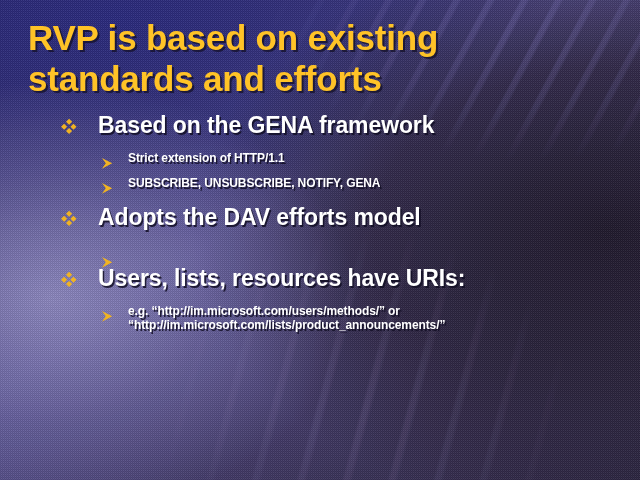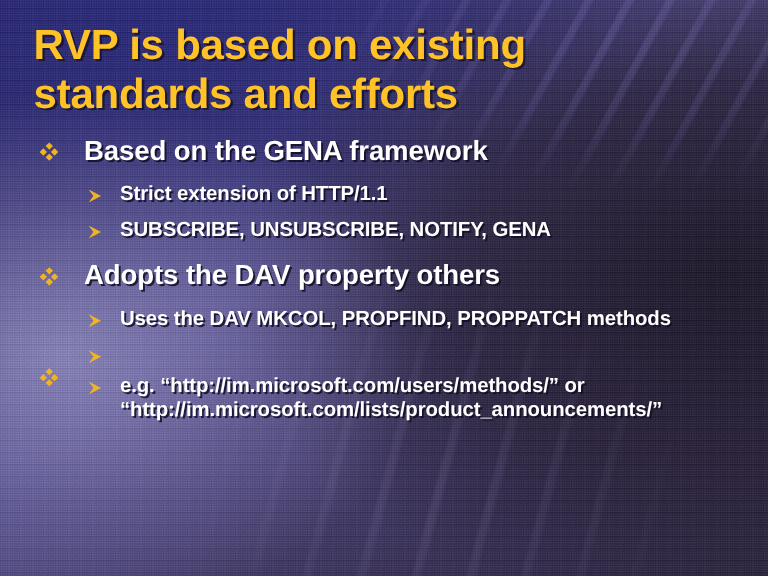--- a/index.html
+++ b/index.html
@@ -92,32 +92,33 @@
     left: 0;
     top: 112px;
     width: 640px;
   }
 
   .bullet-row {
     position: relative;
     display: block;
     color: #ffffff;
     text-shadow: 1.6px 1.6px 0 rgba(18,14,36,0.85);
+    margin-left: 28px;
   }
   .lvl1 {
     padding-left: 70px;
     font-size: 23px;
     font-weight: bold;
     line-height: 1.2;
     margin-bottom: 5px;
     letter-spacing: -0.1px;
   }
   .lvl2 {
     padding-left: 100px;
-    font-size: 17px;
+    font-size: 12px;
     font-weight: bold;
     line-height: 1.16;
     margin-bottom: 4px;
     letter-spacing: -0.1px;
   }
 
   .marker {
     position: absolute;
     display: block;
     line-height: 1;
@@ -198,33 +199,25 @@
         <span class="marker marker-diamond">
           <svg viewBox="0 0 16 16" width="15" height="15" aria-hidden="true">
             <g fill="#f0b323">
               <rect x="6.3" y="0.6" width="4.6" height="4.6" transform="rotate(45 8.6 2.9)"></rect>
               <rect x="1.0" y="5.9" width="4.6" height="4.6" transform="rotate(45 3.3 8.2)"></rect>
               <rect x="11.0" y="5.9" width="4.6" height="4.6" transform="rotate(45 13.3 8.2)"></rect>
               <rect x="6.3" y="10.5" width="4.6" height="4.6" transform="rotate(45 8.6 12.8)"></rect>
             </g>
           </svg>
         </span>
-        <span>Adopts the DAV property others</span>
-      </div>
-
-      <div class="spacer-sm"></div>
-
-      <div class="bullet-row lvl2">
-        <span class="marker marker-arrow">
-          <svg viewBox="0 0 16 16" width="15" height="15" aria-hidden="true">
-            <path d="M2 2 L13 7.8 L2 13.6 L6.2 7.8 Z" fill="#f0b323"></path>
-          </svg>
-        </span>
-        <span>Uses the DAV  MKCOL, PROPFIND, PROPPATCH methods</span>
-      </div>
+        <span>Adopts the DAV efforts model</span>
+      </div>
+
+      <div class="spacer-sm"></div>
+
 
       <div class="spacer-sm"></div>
 
       <div class="bullet-row lvl2">
         <span class="marker marker-arrow">
           <svg viewBox="0 0 16 16" width="15" height="15" aria-hidden="true">
             <path d="M2 2 L13 7.8 L2 13.6 L6.2 7.8 Z" fill="#f0b323"></path>
           </svg>
         </span>
       </div>
@@ -235,20 +228,21 @@
         <span class="marker marker-diamond">
           <svg viewBox="0 0 16 16" width="15" height="15" aria-hidden="true">
             <g fill="#f0b323">
               <rect x="6.3" y="0.6" width="4.6" height="4.6" transform="rotate(45 8.6 2.9)"></rect>
               <rect x="1.0" y="5.9" width="4.6" height="4.6" transform="rotate(45 3.3 8.2)"></rect>
               <rect x="11.0" y="5.9" width="4.6" height="4.6" transform="rotate(45 13.3 8.2)"></rect>
               <rect x="6.3" y="10.5" width="4.6" height="4.6" transform="rotate(45 8.6 12.8)"></rect>
             </g>
           </svg>
         </span>
+        <span>Users, lists, resources have URIs:</span>
       </div>
 
       <div class="spacer-sm"></div>
 
       <div class="bullet-row lvl2">
         <span class="marker marker-arrow">
           <svg viewBox="0 0 16 16" width="15" height="15" aria-hidden="true">
             <path d="M2 2 L13 7.8 L2 13.6 L6.2 7.8 Z" fill="#f0b323"></path>
           </svg>
         </span>

